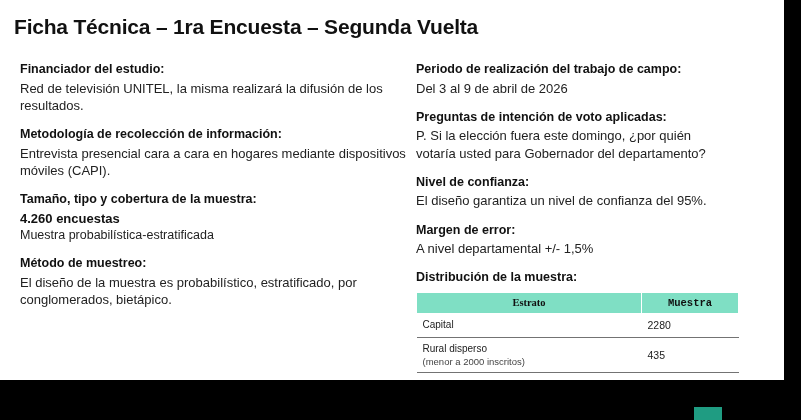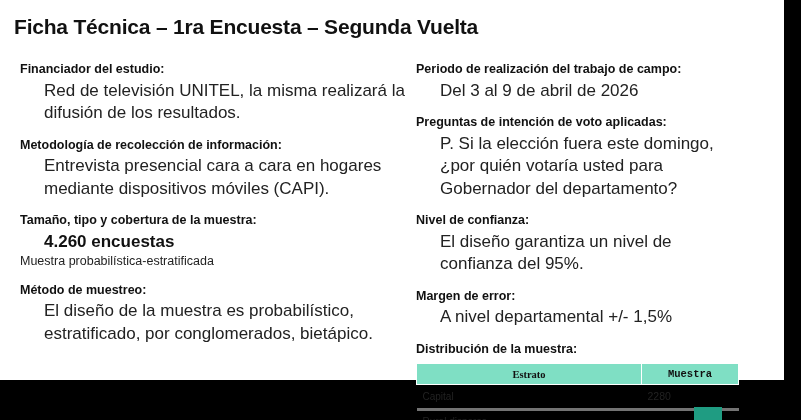--- a/index.html
+++ b/index.html
@@ -54,24 +54,23 @@
     margin-bottom: 13px;
   }
   .b-head {
     font-size: 12.5px;
     font-weight: bold;
     color: #111111;
     line-height: 1.25;
     margin-bottom: 2px;
   }
   .b-body {
-    font-size: 17px;
+    font-size: 13px;
     color: #222222;
     line-height: 1.32;
-    margin-left: 24px;
   }
   .b-body.bold {
     font-weight: bold;
     color: #111111;
   }
   .b-sub {
     font-size: 12.5px;
     color: #222222;
     line-height: 1.32;
   }
@@ -90,21 +89,21 @@
     padding: 4px 6px;
     text-align: center;
     border: 1px solid #ffffff;
   }
   .tbl th.c1 { width: 212px; font-family: Liberation Serif, serif; }
   .tbl th.c2 { width: 84px; font-family: Liberation Mono, monospace; }
   .tbl td {
     font-size: 10px;
     color: #222222;
     padding: 5px 6px;
-    border-bottom: 3px solid #737373;
+    border-bottom: 1px solid #737373;
     vertical-align: middle;
     line-height: 1.25;
   }
   .tbl td.num {
     text-align: left;
     font-size: 10.5px;
   }
   .tbl td .paren {
     display: block;
     font-size: 9.5px;

